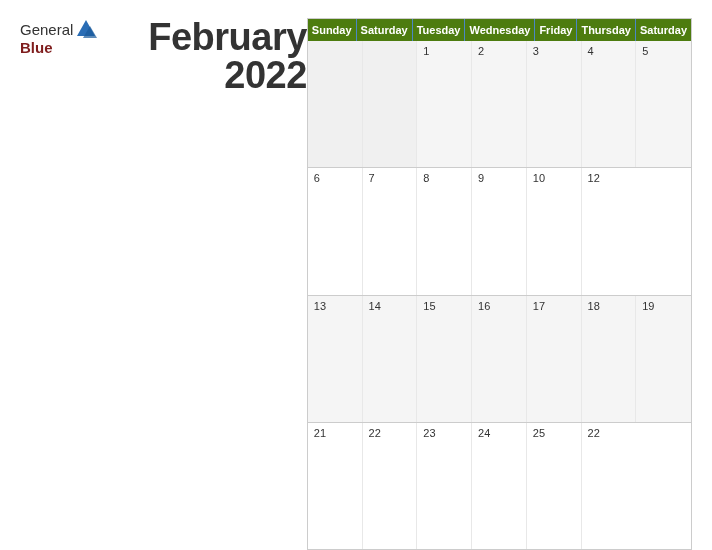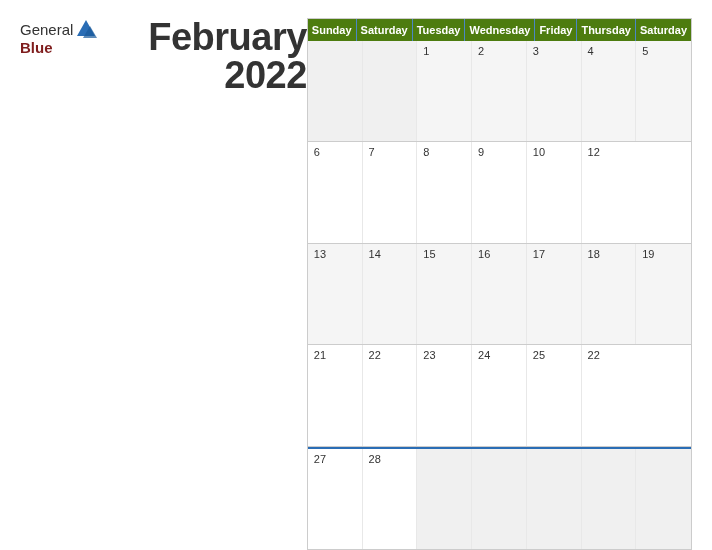--- a/index.html
+++ b/index.html
@@ -243,28 +243,15 @@
           <div class="cal-cell">
             <span class="day-num">24</span>
           </div>
           <div class="cal-cell">
             <span class="day-num">25</span>
           </div>
           <div class="cal-cell">
             <span class="day-num">22</span>
           </div>
         </div>
-        <div class="cal-week last-week">
-          <div class="cal-cell">
-            <span class="day-num">27</span>
-          </div>
-          <div class="cal-cell">
-            <span class="day-num">28</span>
-          </div>
-          <div class="cal-cell empty"></div>
-          <div class="cal-cell empty"></div>
-          <div class="cal-cell empty"></div>
-          <div class="cal-cell empty"></div>
-          <div class="cal-cell empty"></div>
-        </div>
       </div>
   </div>
 </div>
 
 </body></html>

